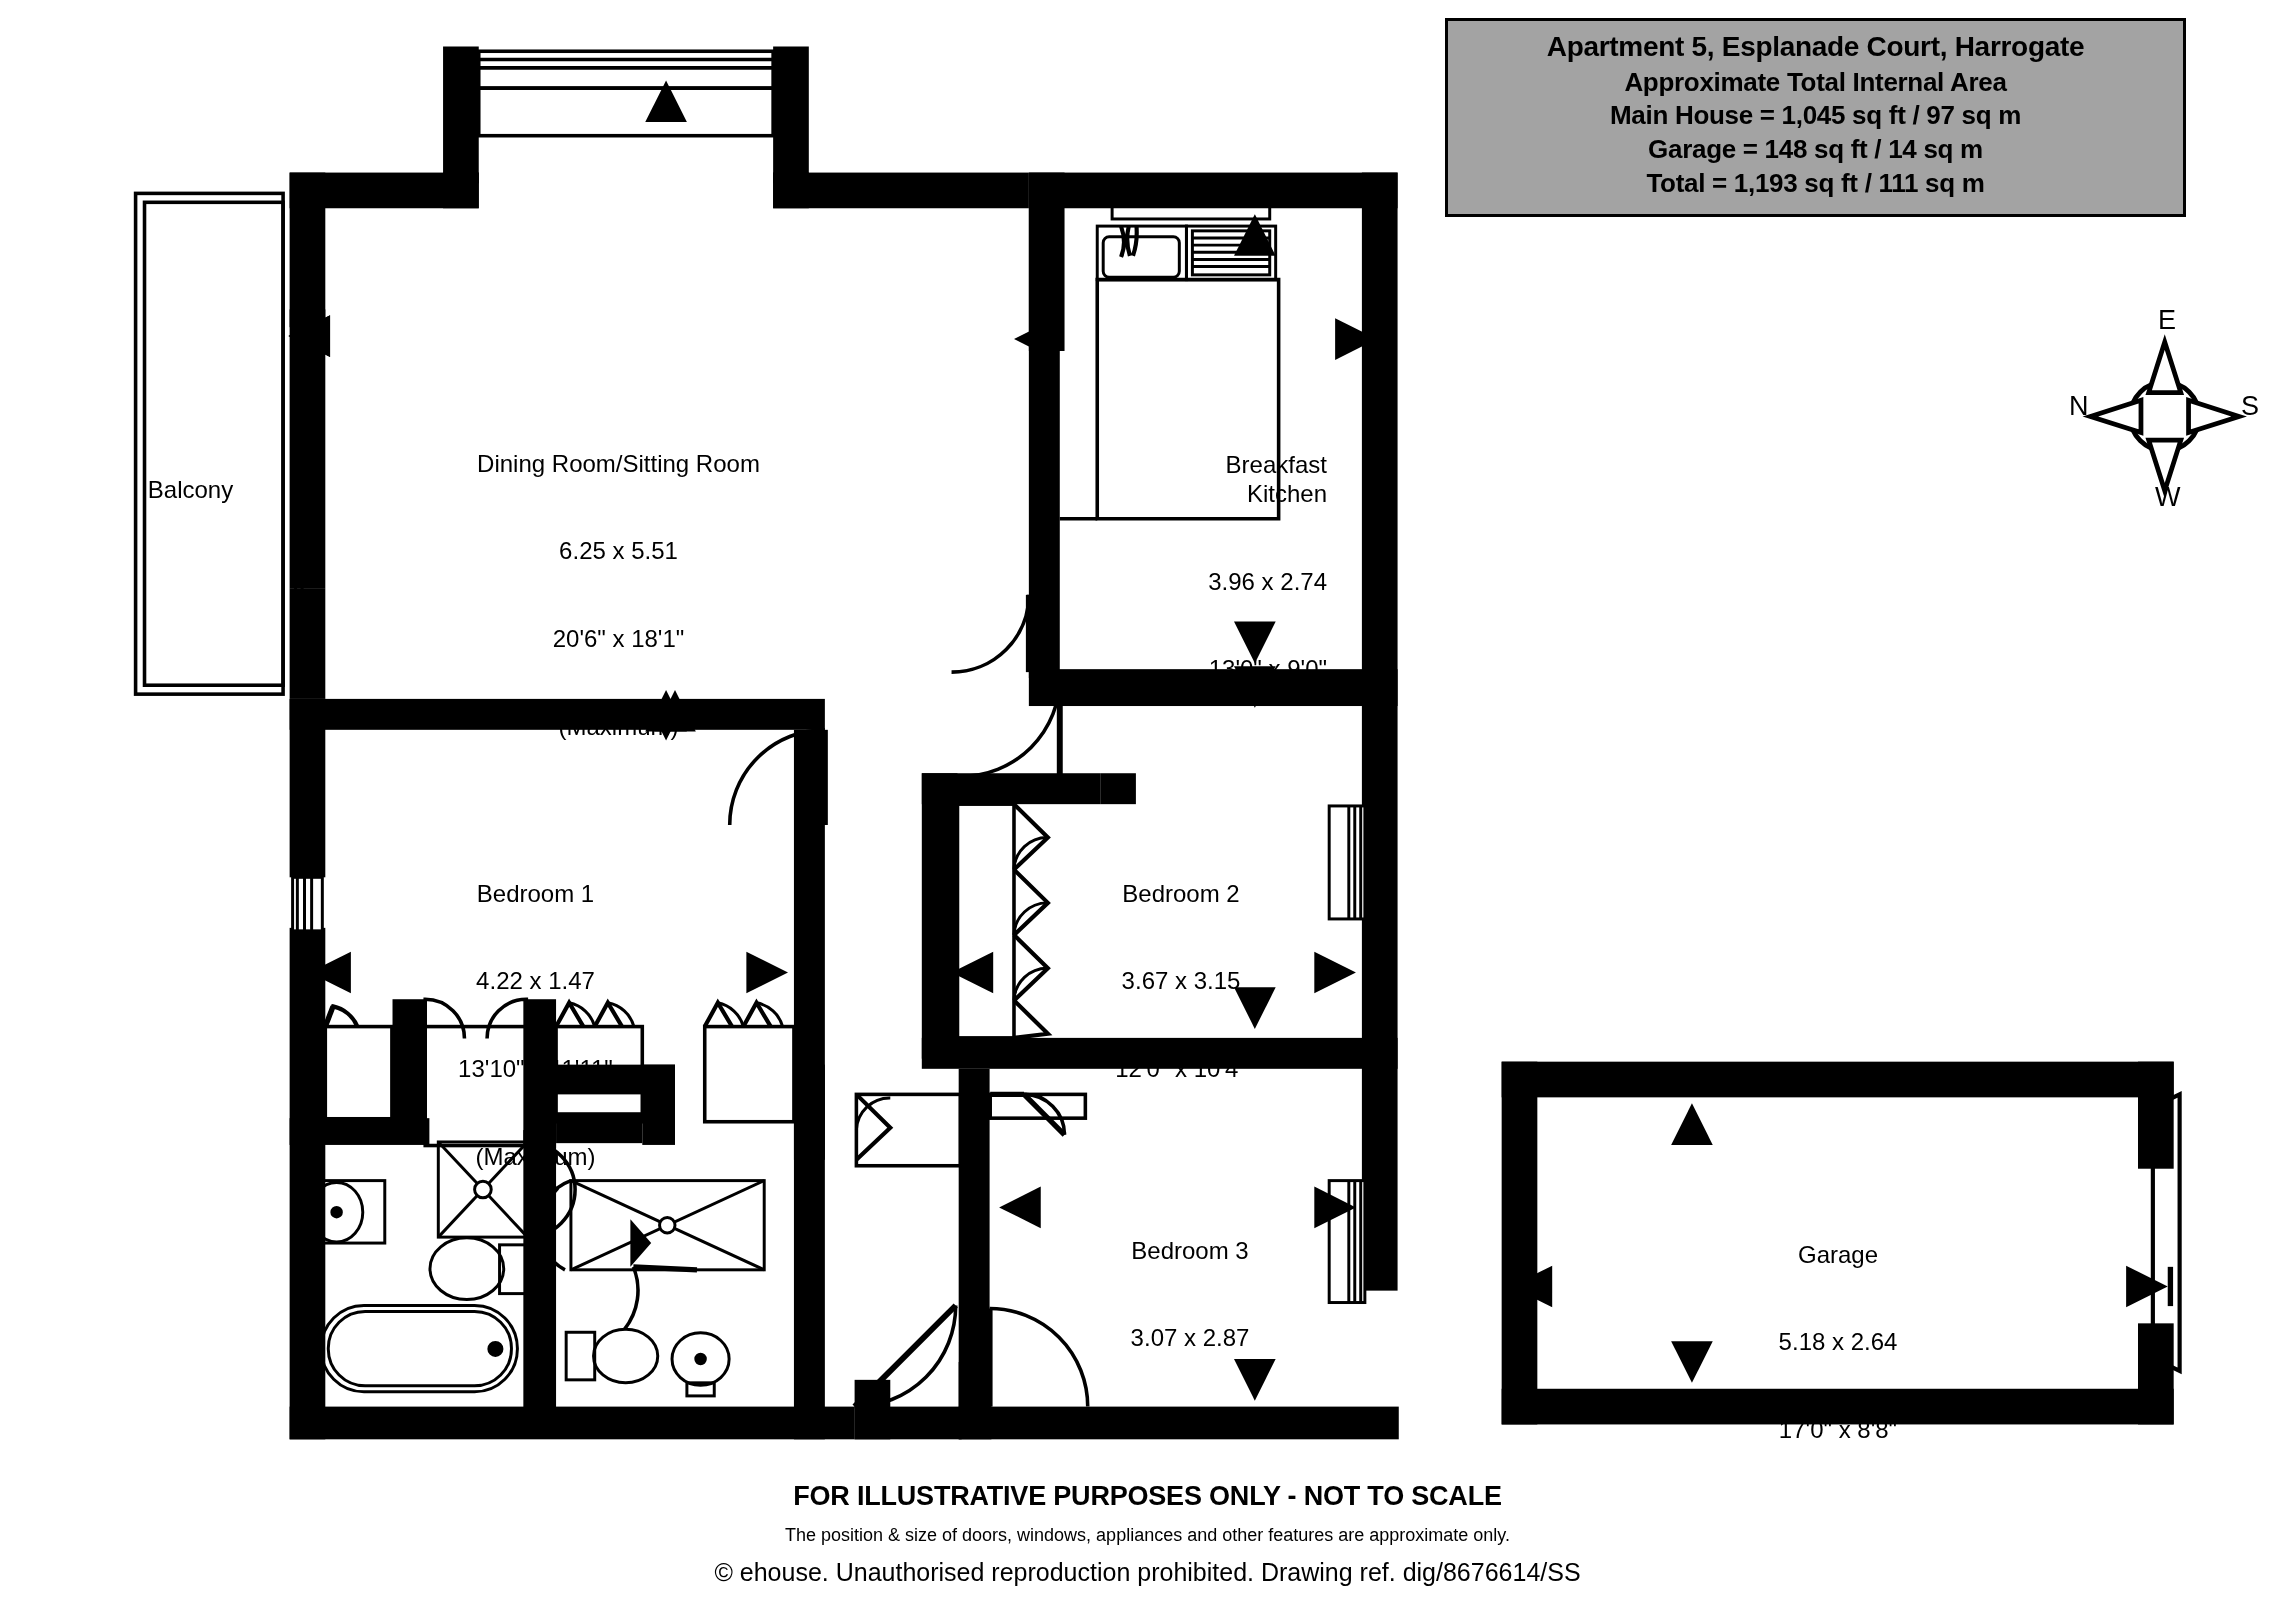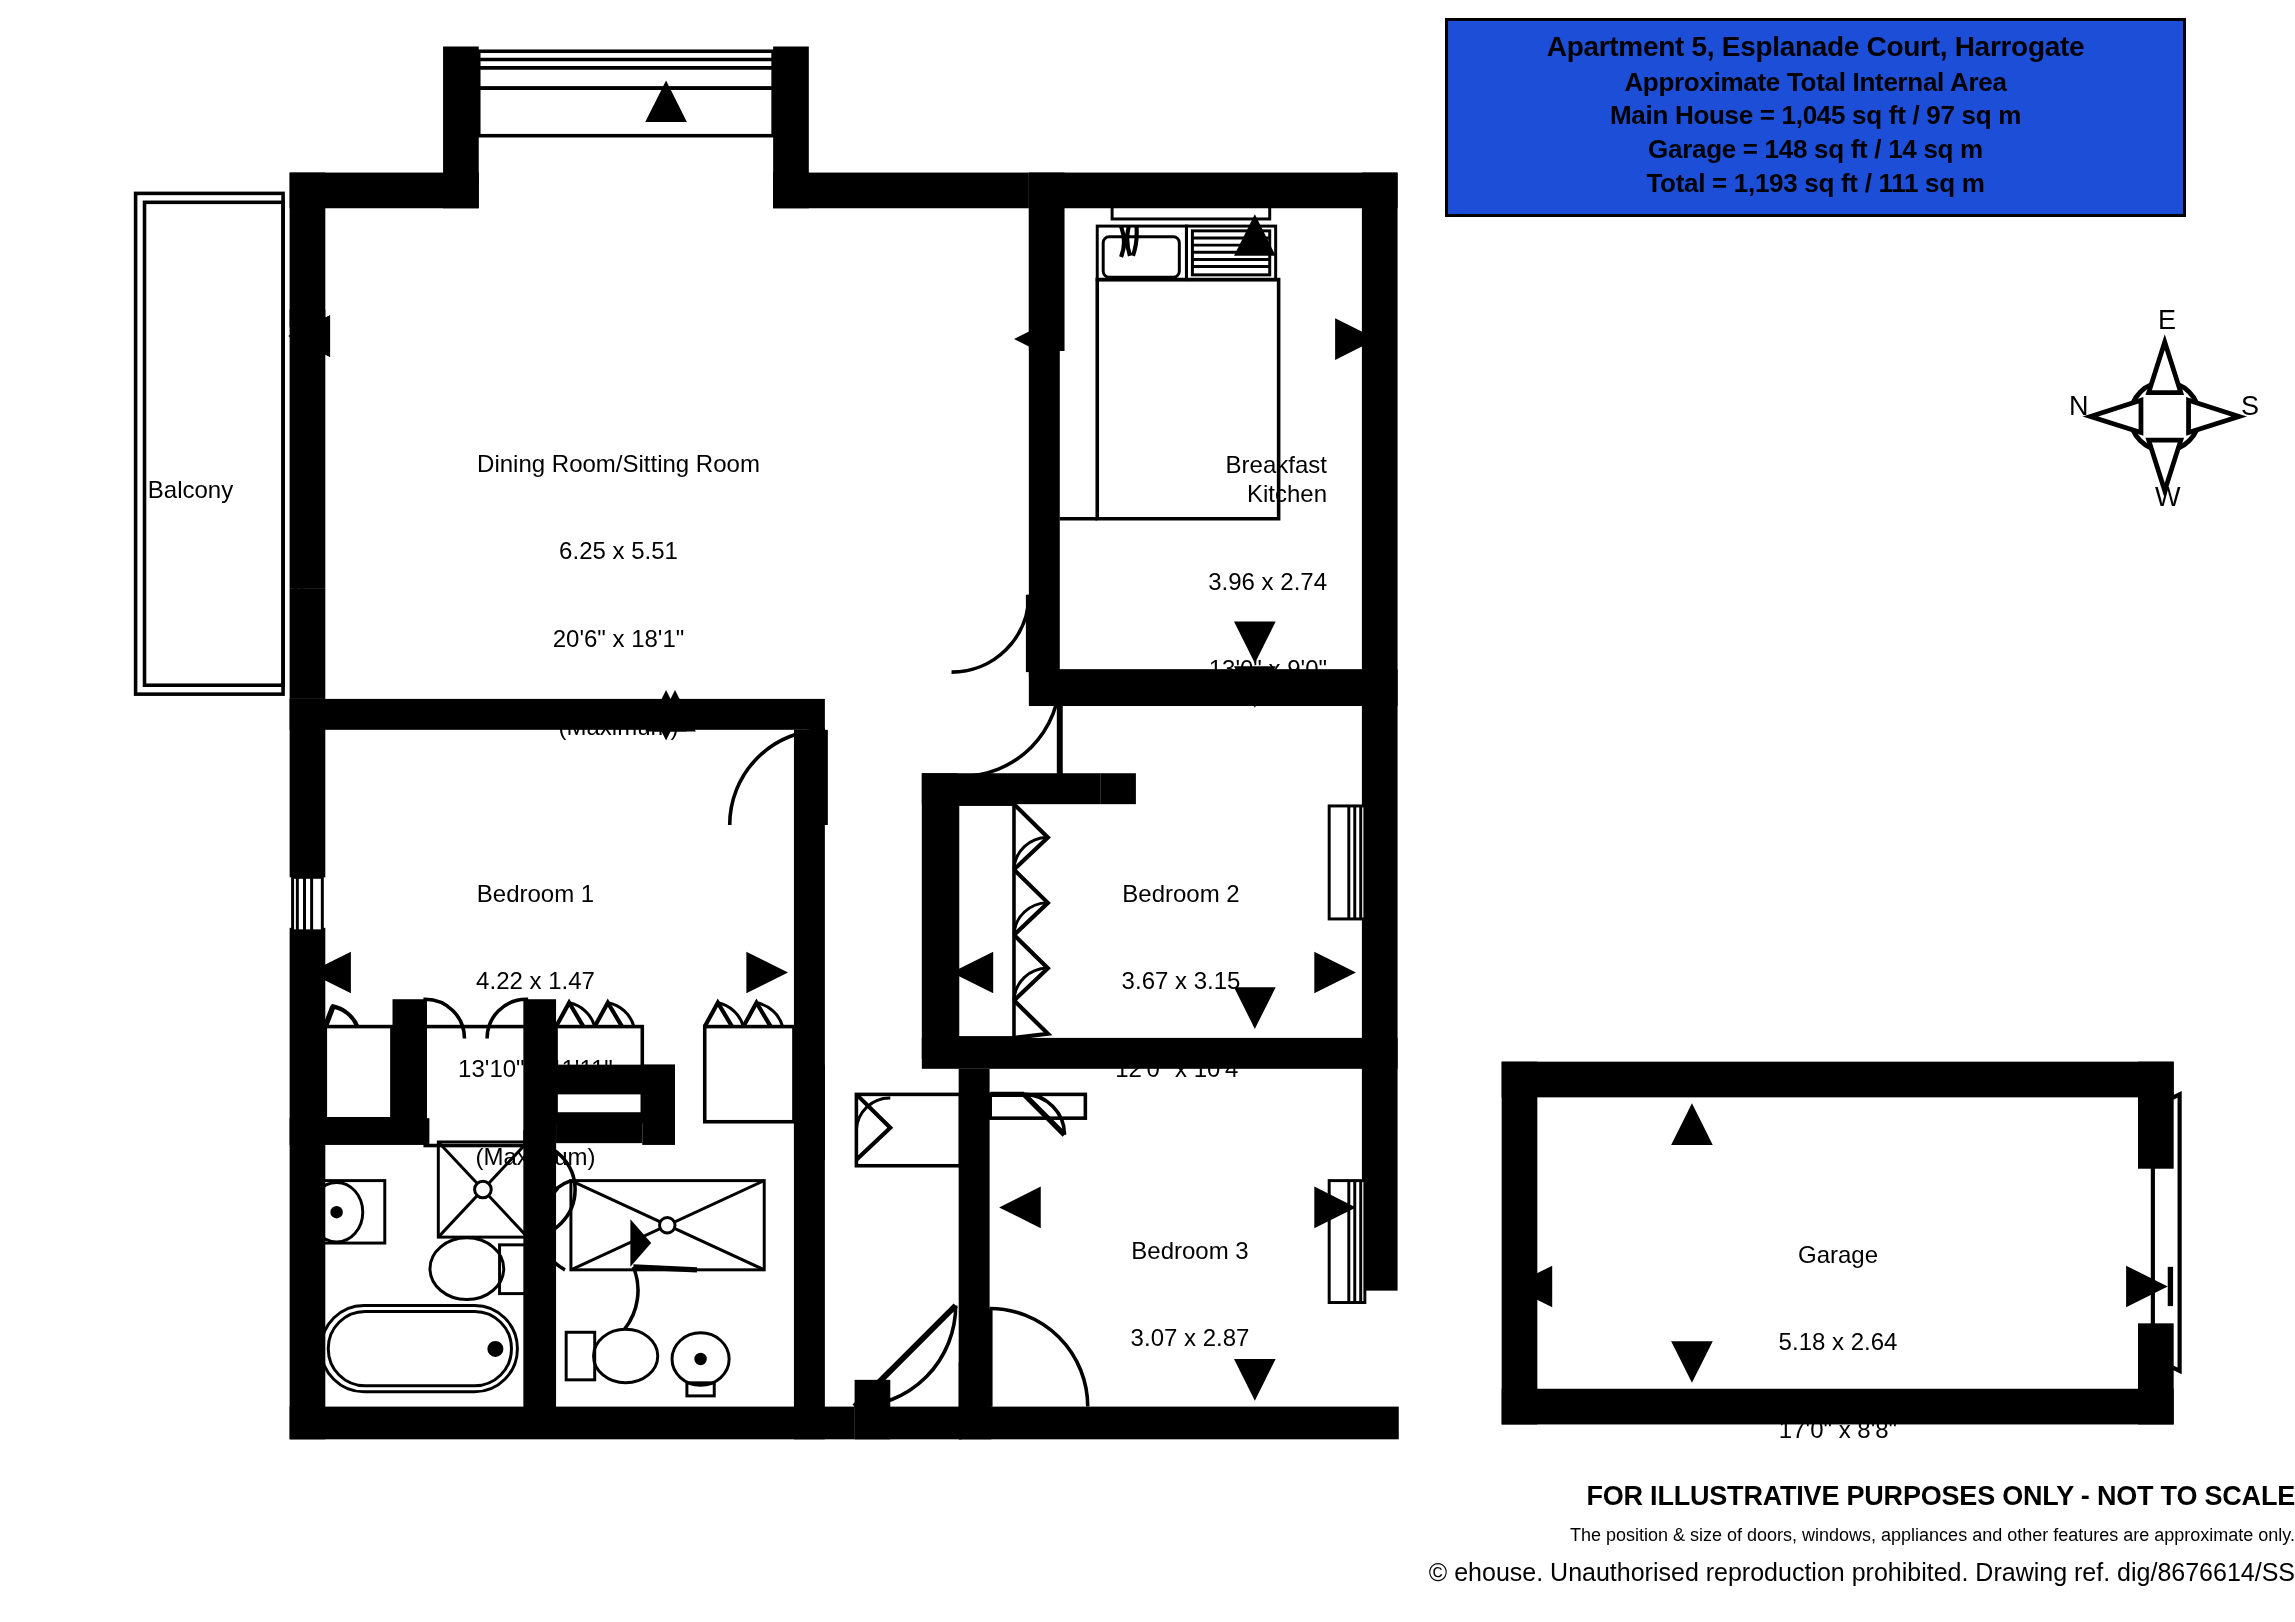--- a/index.html
+++ b/index.html
@@ -2,40 +2,40 @@
 <html style="font-size:9.5px"><head>
 <meta charset="utf-8">
 <style>
   html,body{margin:0;padding:0;background:#ffffff;}
   body{width:2295px;height:1622px;position:relative;overflow:hidden;
        font-family:"Liberation Sans",sans-serif;color:#000;}
   #plan{position:absolute;left:0;top:0;width:2295px;height:1622px;}
 
   
   .titlebox{position:absolute;left:1445px;top:18px;width:741px;
-            border:3px solid #000;background:#1d4ed8;padding:8.3px 6px 13px;
+            border:3px solid #000;background:#a3a3a3;padding:8.3px 6px 13px;
             box-sizing:border-box;text-align:center;}
   .titlebox div{font-weight:bold;line-height:1.30;letter-spacing:-0.3px;}
   .t-addr{font-size:28px;}
   .t-line{font-size:26px;}
 
   
   .compass{position:absolute;left:2049px;top:300px;width:232px;height:232px;}
   .compass span{position:absolute;font-size:27px;line-height:1;}
   .c-e{left:109px;top:7.1px;}
   .c-s{left:192px;top:93px;}
   .c-w{left:106px;top:184px;}
   .c-n{left:20px;top:93px;}
 
   
   .rlabel{position:absolute;text-align:center;line-height:1.22;
           font-size:24px;white-space:pre;}
 
   
-  .footer{position:absolute;left:0;top:1481px;width:2295px;text-align:right;}
+  .footer{position:absolute;left:0;top:1481px;width:2295px;text-align:center;}
   .f1{font-size:27px;font-weight:bold;letter-spacing:-0.2px;margin-bottom:13px;}
   .f2{font-size:18px;margin-bottom:12px;}
   .f3{font-size:25px;}
 </style>
 </head>
 <body>
 
 <svg id="plan" viewBox="0 0 3859 2727" xmlns="http://www.w3.org/2000/svg">
 
   <g fill="#000" stroke="none">

